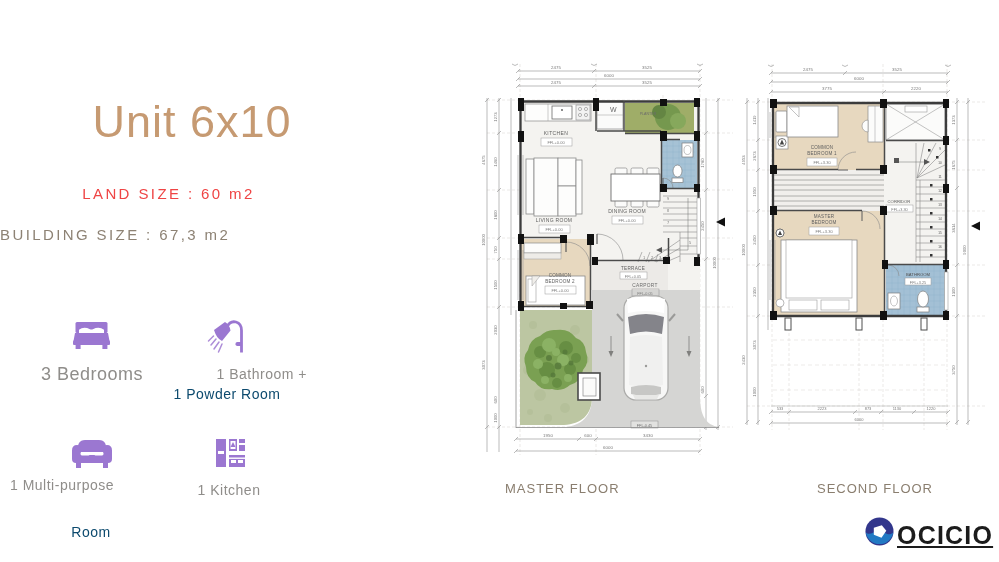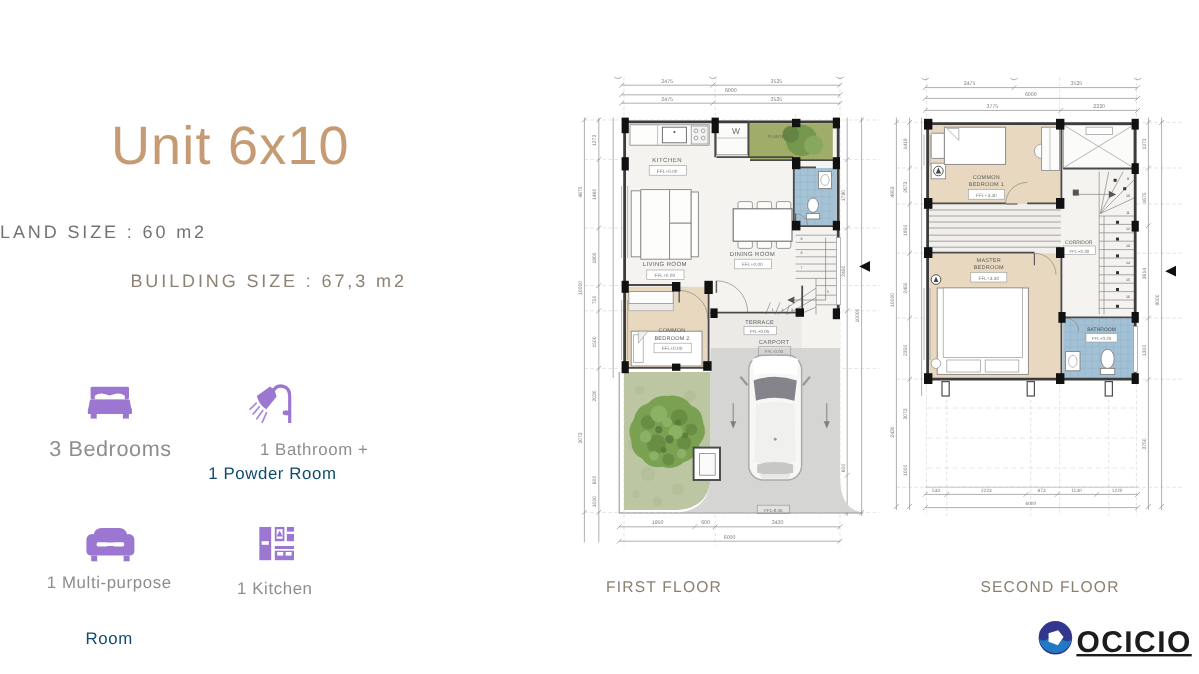--- a/index.html
+++ b/index.html
@@ -5,23 +5,23 @@
   html,body{margin:0;padding:0;}
   body{width:999px;height:562px;background:#ffffff;position:relative;overflow:hidden;
        font-family:"Liberation Sans", sans-serif;}
   .abs{position:absolute;}
 </style>
 </head>
 <body>
 
 <div class="abs" style="left:0px;top:96px;width:320px;text-align:center;font-size:45px;color:#c69a72;letter-spacing:1px;padding-left:32px;">Unit 6x10</div>
 
-<div class="abs" style="left:0px;top:185px;width:337px;text-align:left;font-size:15px;color:#737373;letter-spacing:2.4px;">LAND SIZE : 60 m2</div>
-
-<div class="abs" style="left:12px;top:226px;width:327px;text-align:right;font-size:15px;color:#8d8274;letter-spacing:2.4px;">BUILDING SIZE : 67,3 m2</div>
+<div class="abs" style="left:0px;top:185px;width:337px;text-align:center;font-size:15px;color:#ef4444;letter-spacing:2.4px;">LAND SIZE : 60 m2</div>
+
+<div class="abs" style="left:0px;top:226px;width:327px;text-align:left;font-size:15px;color:#8d8274;letter-spacing:2.4px;">BUILDING SIZE : 67,3 m2</div>
 
 <svg class="abs" style="left:73px;top:322px;" width="37" height="27" viewBox="0 0 37 27">
   <rect fill="#9b77d1" x="2.5" y="0" width="32" height="11" rx="1.5"></rect>
   <path fill="#ffffff" d="M6 11 v-3.2 q4.5 -3.6 11 -0.6 q1.5 0.7 2.8 0 q6.5 -3 11.2 0.6 v3.2 z"></path>
   <path fill="#9b77d1" d="M2 11 h33 l1.6 8.5 h-36.2 z"></path>
   <rect fill="#9b77d1" x="0" y="18.5" width="37" height="4.6" rx="1"></rect>
   <rect fill="#9b77d1" x="2.6" y="23" width="5" height="4"></rect>
   <rect fill="#9b77d1" x="29.4" y="23" width="5" height="4"></rect>
 </svg>
 
@@ -45,41 +45,41 @@
 
 <svg class="abs" style="left:71px;top:438px;" width="42" height="30" viewBox="0 0 42 30">
   <path fill="#9b77d1" d="M7 14 q-1.5 -12 7 -12 h14 q8.5 0 7 12 z"></path>
   <path fill="#9b77d1" d="M1 12.5 q0 -5.5 5 -5.5 q4 0 4 5.5 l0 4.5 h22 l0 -4.5 q0 -5.5 4 -5.5 q5 0 5 5.5 l0 8.5 q0 4 -4 4 h-32 q-4 0 -4 -4 z"></path>
   <rect fill="#ffffff" x="9.5" y="14" width="9.5" height="3.4" rx="1.4"></rect>
   <rect fill="#ffffff" x="23" y="14" width="9.5" height="3.4" rx="1.4"></rect>
   <rect fill="#9b77d1" x="5" y="25" width="5" height="5"></rect>
   <rect fill="#9b77d1" x="32" y="25" width="5" height="5"></rect>
 </svg>
 
-<div class="abs" style="left:10px;top:477px;width:162px;text-align:center;font-size:14px;color:#8f8d8a;letter-spacing:0.5px;">1 Multi-purpose</div>
+<div class="abs" style="left:10px;top:477px;width:162px;text-align:left;font-size:14px;color:#8f8d8a;letter-spacing:0.5px;">1 Multi-purpose</div>
 
 <div class="abs" style="left:10px;top:524px;width:162px;text-align:center;font-size:14px;color:#0c4a6e;letter-spacing:0.5px;">Room</div>
 
 <svg class="abs" style="left:216px;top:439px;" width="29" height="28" viewBox="0 0 29 28">
   <rect fill="#9b77d1" x="0" y="0" width="10" height="28"></rect>
   <rect fill="#ffffff" x="2" y="12" width="6" height="3"></rect>
   <rect fill="#9b77d1" x="13" y="0" width="8" height="12"></rect>
   <rect fill="#ffffff" x="14.5" y="2" width="5" height="8"></rect>
   <path fill="#9b77d1" d="M17 3 l2.5 5 h-5 z"></path>
   <rect fill="#9b77d1" x="23" y="0" width="6" height="12"></rect>
   <rect fill="#ffffff" x="23" y="4" width="6" height="2"></rect>
   <rect fill="#9b77d1" x="13" y="16" width="16" height="12"></rect>
   <rect fill="#ffffff" x="15" y="21" width="5" height="3"></rect>
   <rect fill="#ffffff" x="22" y="21" width="5" height="3"></rect>
   <rect fill="#ffffff" x="13" y="18.5" width="16" height="1.4"></rect>
 </svg>
 
 <div class="abs" style="left:149px;top:482px;width:160px;text-align:center;font-size:14px;color:#8f8d8a;letter-spacing:0.5px;">1 Kitchen</div>
 
-<div class="abs" style="left:505px;top:481px;font-size:13px;color:#8a7e6f;letter-spacing:1px;">FIRST FLOOR</div>
+<div class="abs" style="left:505px;top:481px;font-size:13px;color:#8a7e6f;letter-spacing:1px;">MASTER FLOOR</div>
 
 <div class="abs" style="left:793px;top:481px;font-size:13px;color:#8a7e6f;letter-spacing:1px;margin-left:24px;">SECOND FLOOR</div>
 
 <svg class="abs" style="left:864px;top:516px;" width="31" height="31" viewBox="0 0 31 31">
   <circle cx="15.5" cy="15.5" r="14" fill="#32368c"></circle>
   <path fill="#2279c3" d="M1.7 16.3 C5.5 20.5 9.5 14.8 15.5 15.2 C21.5 15.6 24.5 21 29.3 16.6 A14 14 0 0 1 1.7 16.3 Z"></path>
   <path fill="#ffffff" d="M9.8 11.8 L17.8 9.2 L22.3 14.8 L17.5 21.8 L9.8 18.8 Z"></path>
 </svg>
 
 <div class="abs" style="left:897px;top:521px;font-size:25px;font-weight:bold;color:#1c1c1c;letter-spacing:1.2px;text-decoration:underline;">OCICIO</div>

